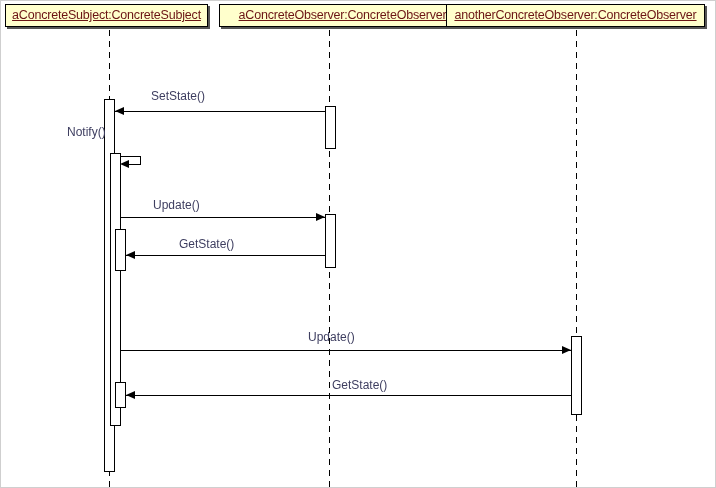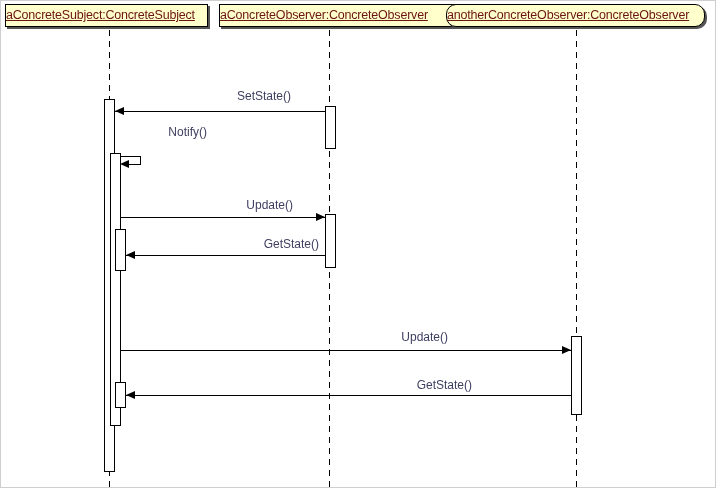--- a/index.html
+++ b/index.html
@@ -15,20 +15,21 @@
   .participant{
     position:absolute;
     box-sizing:border-box;
     height:23px;
     background:var(--participant-fill,#ffffcc);
     border:1px solid var(--participant-border,#000);
     box-shadow:2px 2px 0 var(--participant-shadow,#555);
     color:var(--participant-text,#6b1414);
     font-size:12.5px;
     line-height:21px;
+    text-align:center;
     text-decoration:underline;
     white-space:nowrap;
     letter-spacing:-0.2px;
   }
   .lifeline{
     position:absolute;
     width:1px;
     background:repeating-linear-gradient(to bottom,
       var(--line-color,#000) 0 6px, transparent 6px 11px);
   }
@@ -54,34 +55,34 @@
   }
   .arrow-right{
     position:absolute;width:0;height:0;
     border-top:4px solid transparent;
     border-bottom:4px solid transparent;
     border-left:9px solid var(--line-color,#000);
   }
   .msg-label{
     position:absolute;
     width:140px;
-    text-align:right;
+    text-align:left;
     font-size:12px;
     color:var(--message-text,#3e3e60);
     white-space:nowrap;
   }
 </style>
 </head>
 <body>
 
 <div id="stage">
 
   <div class="participant" style="left:4px;top:3px;width:203px;">aConcreteSubject:ConcreteSubject</div>
   <div class="participant" style="left:218px;top:3px;width:247px;">aConcreteObserver:ConcreteObserver</div>
-  <div class="participant" style="left:445px;top:3px;width:259px;border-radius:10px;">anotherConcreteObserver:ConcreteObserver</div>
+  <div class="participant" style="left:445px;top:3px;width:259px;">anotherConcreteObserver:ConcreteObserver</div>
 
   <div class="lifeline" style="left:108px;top:29px;height:459px;"></div>
   <div class="lifeline" style="left:328px;top:29px;height:459px;"></div>
   <div class="lifeline" style="left:575px;top:29px;height:459px;"></div>
 
   <div class="activation" style="left:103px;top:98px;width:11px;height:373px;"></div>
   <div class="activation" style="left:109px;top:152px;width:11px;height:273px;"></div>
   <div class="activation" style="left:114px;top:228px;width:11px;height:42px;"></div>
   <div class="activation" style="left:114px;top:381px;width:11px;height:26px;"></div>
   <div class="activation" style="left:324px;top:105px;width:11px;height:43px;"></div>

